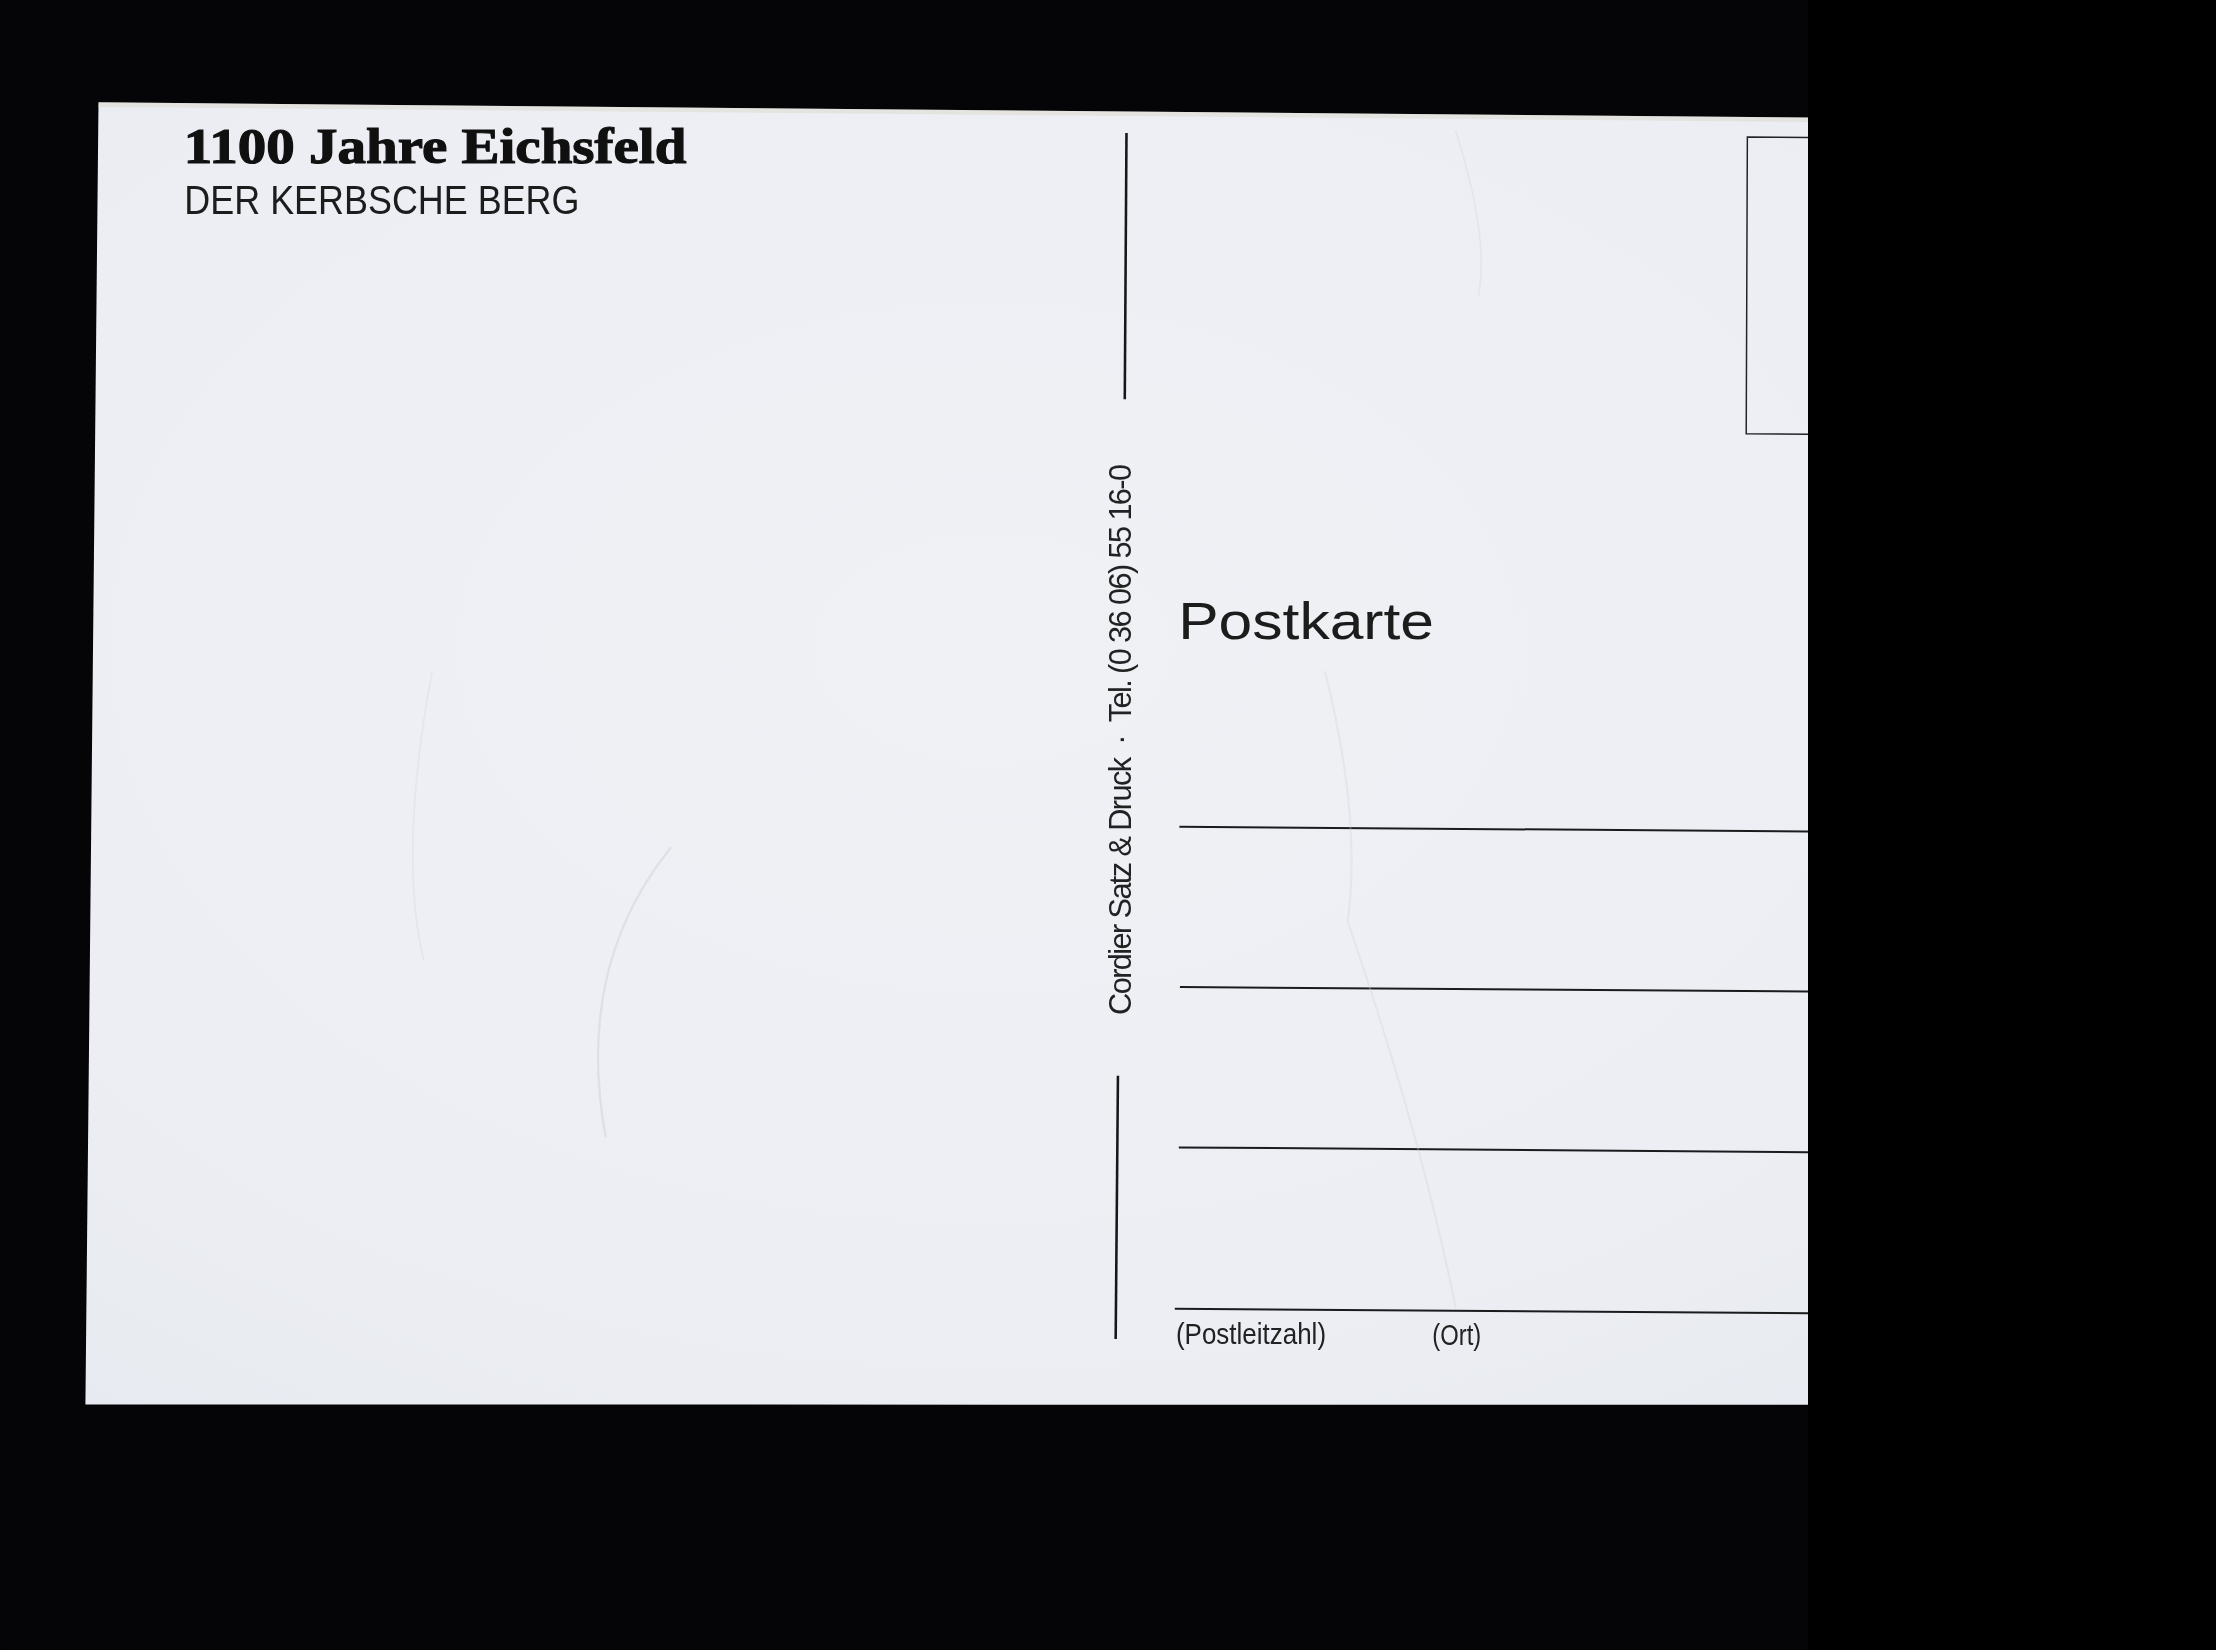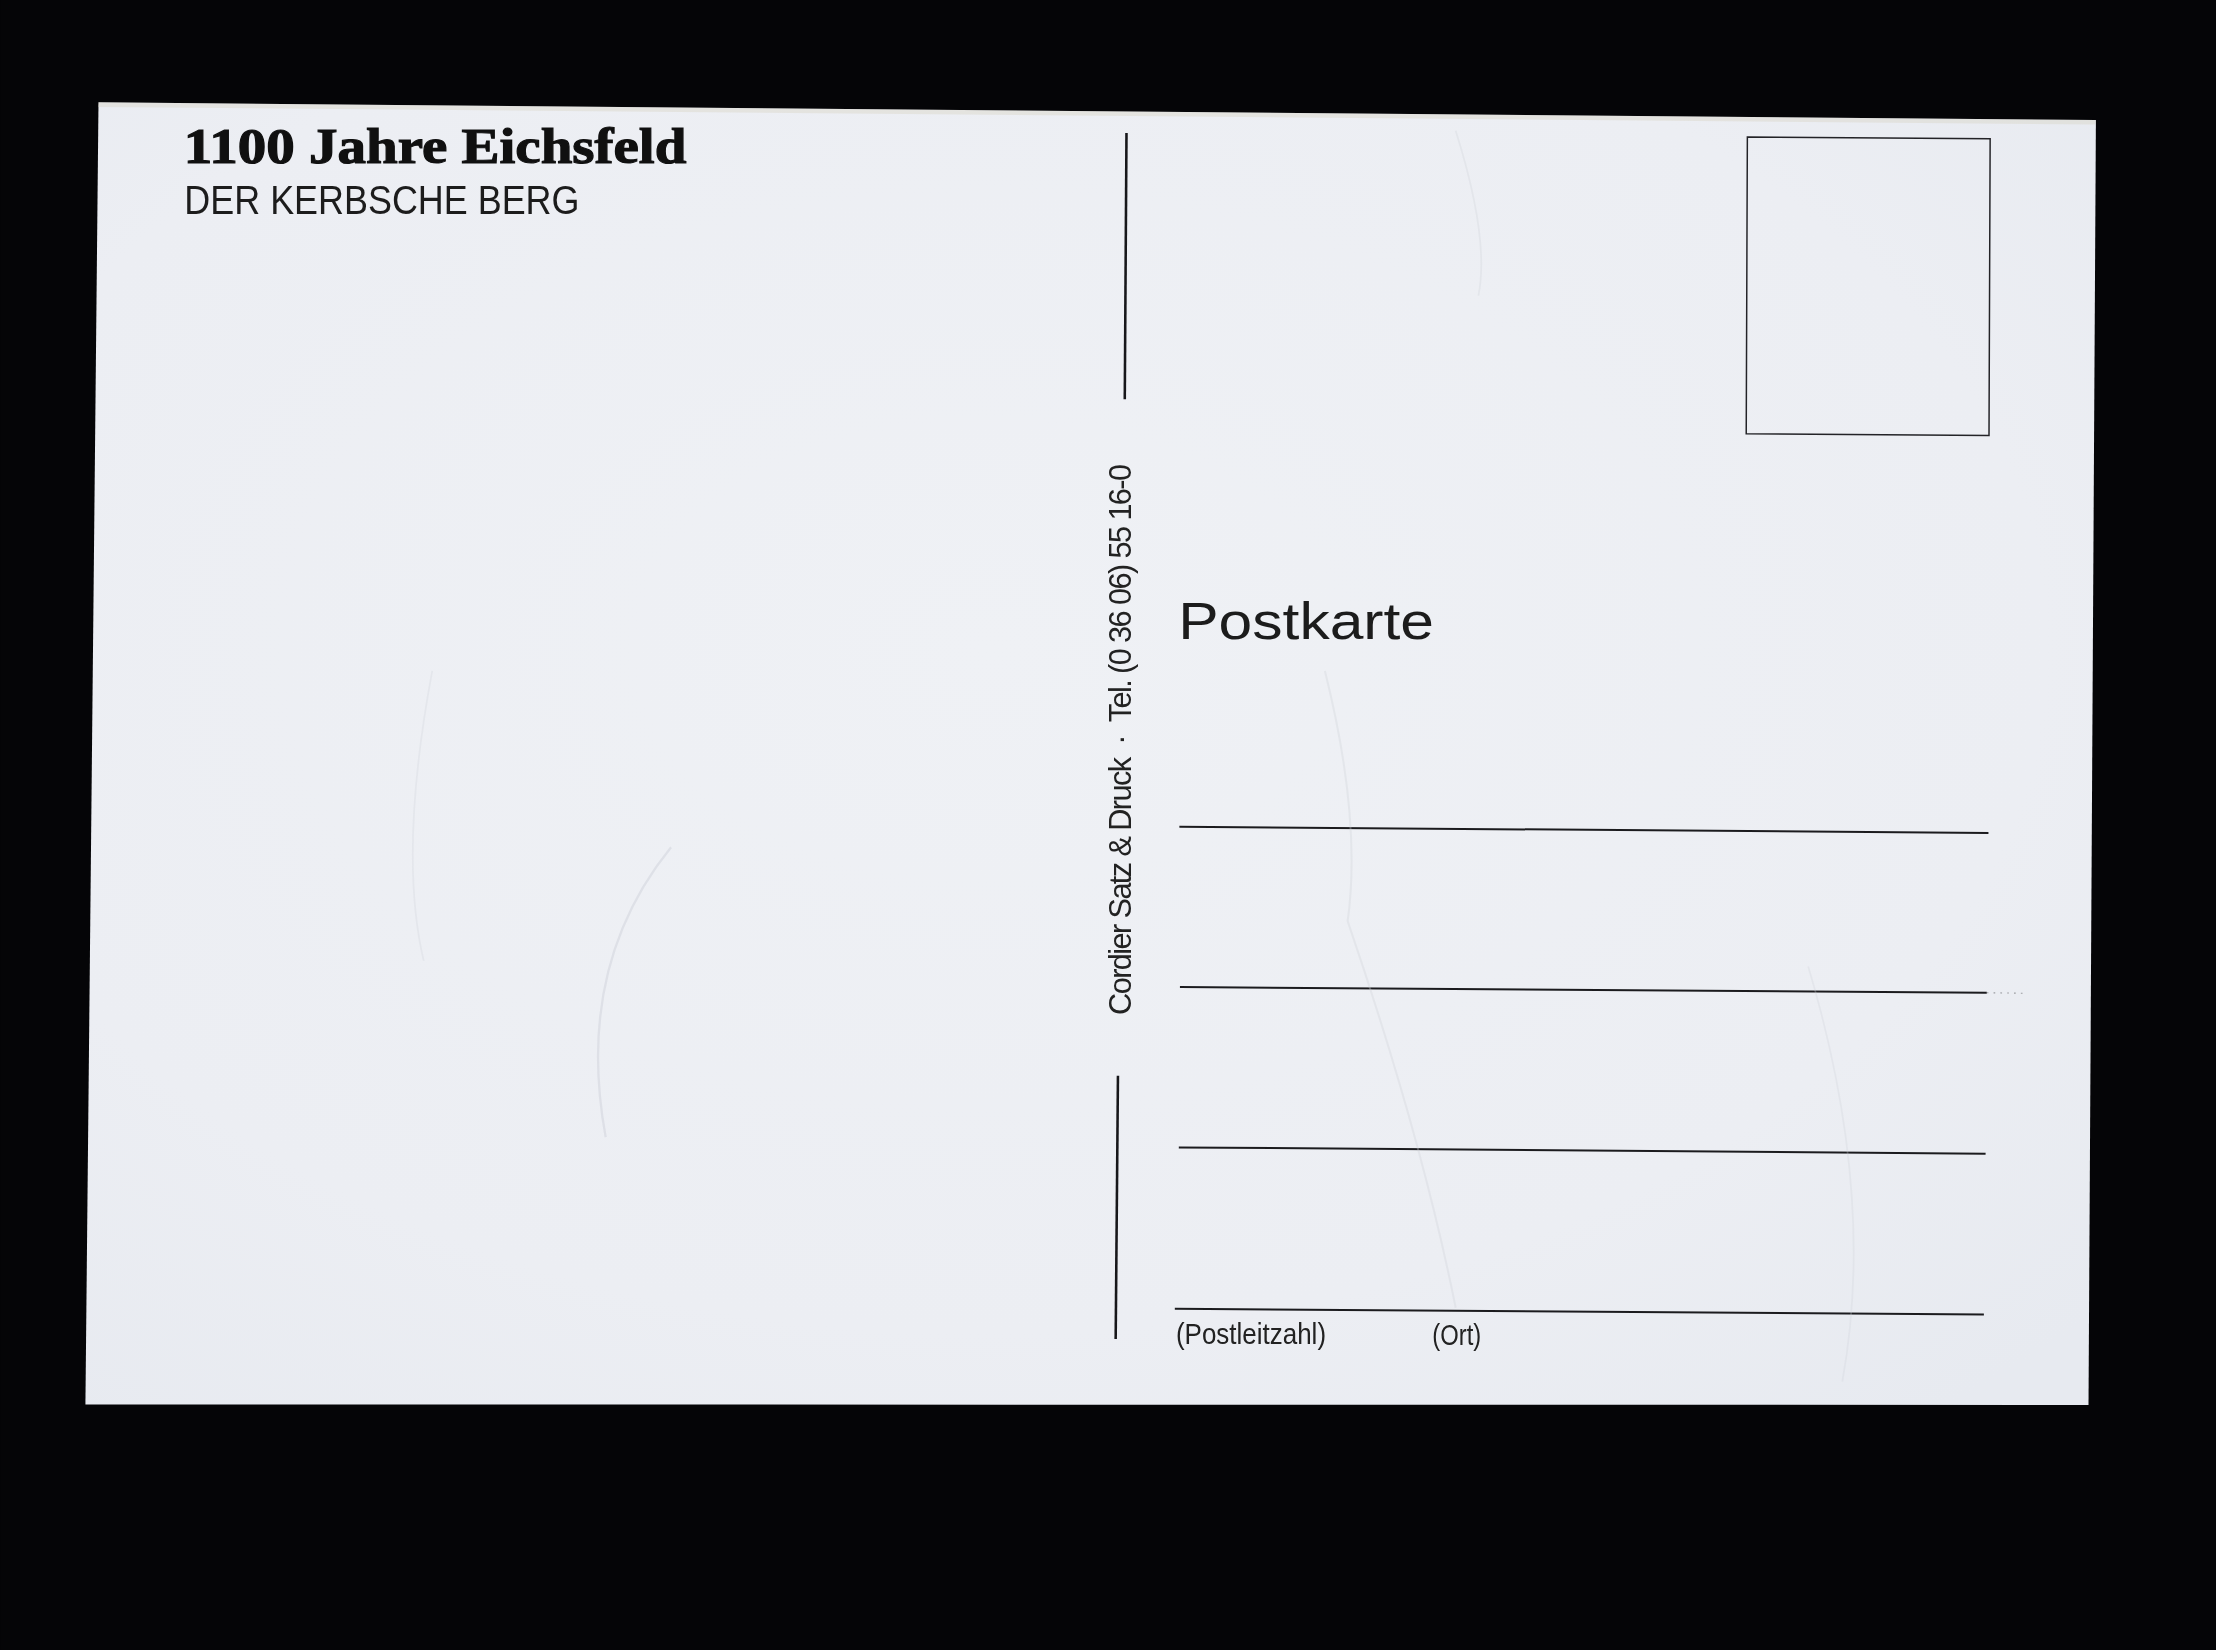--- a/index.html
+++ b/index.html
@@ -1,16 +1,16 @@
 <!DOCTYPE html>
 <html style="font-size:9px"><head>
 <meta charset="utf-8">
 <style>
   html,body{margin:0;padding:0;background:#000;}
-  #page{position:relative;width:2216px;height:1650px;overflow:hidden;text-align:center;}
+  #page{position:relative;width:1808px;height:1650px;overflow:hidden;text-align:center;}
 </style>
 </head>
 <body>
 
 <div id="page">
 <svg width="2216" height="1650" viewBox="0 0 3897 2902" xmlns="http://www.w3.org/2000/svg">
   <defs>
     <radialGradient id="paper" cx="45%" cy="42%" r="75%">
       <stop offset="0%" stop-color="#eff1f5"></stop>
       <stop offset="70%" stop-color="#eceef3"></stop>

